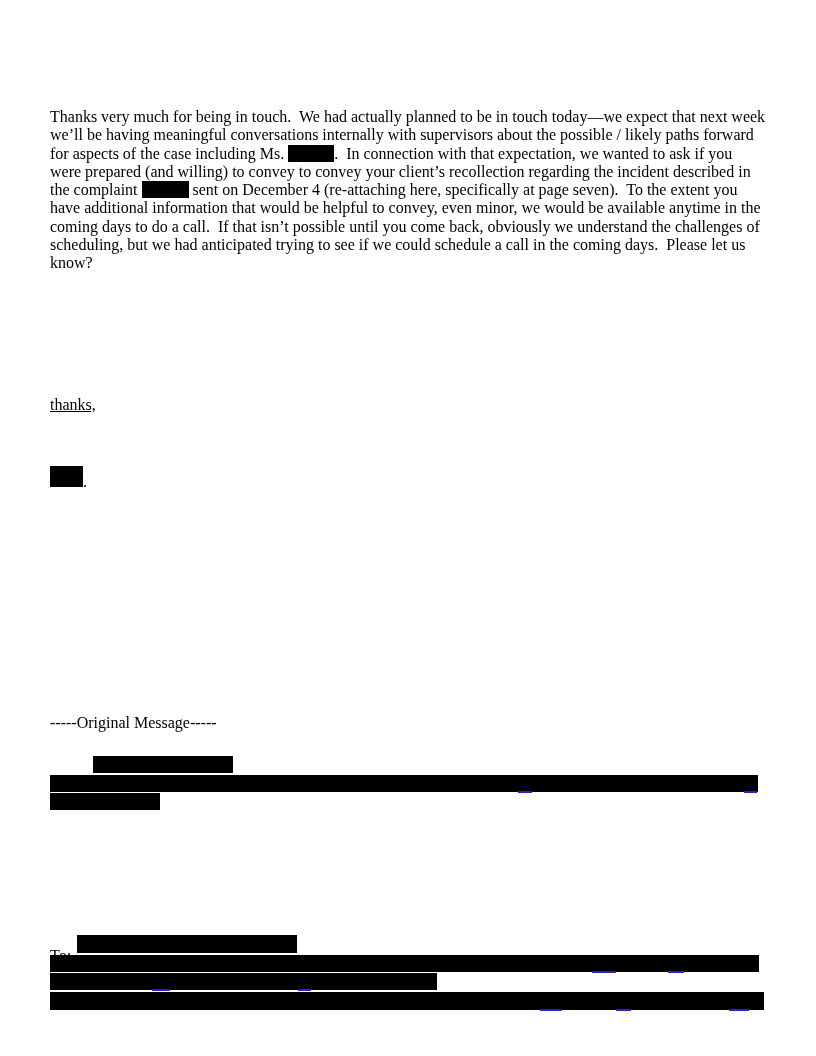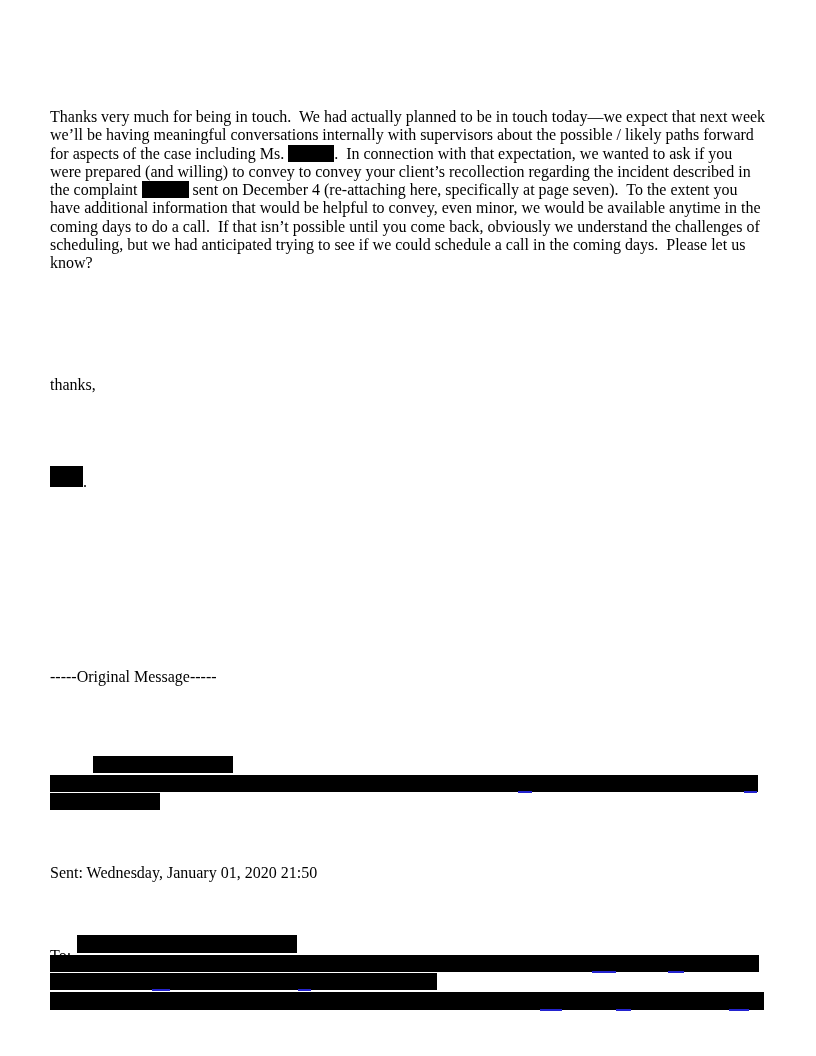--- a/index.html
+++ b/index.html
@@ -24,34 +24,35 @@
   }
   .redact {
     display: inline-block;
     background: #000000;
   }
   .inline-r1 { width: 46px; height: 17px; vertical-align: -3px; }
   .inline-r2 { width: 47px; height: 17px; vertical-align: -3px; }
   .closing {
     position: absolute;
     left: 50px;
-    top: 376px;
+    top: 396px;
     line-height: 18.3px;
+    text-decoration: underline;
   }
   .sig-row {
     position: absolute;
     left: 50px;
     top: 466px;
     line-height: 18.3px;
   }
   .sig-box { width: 33px; height: 21px; vertical-align: baseline; }
   .orig-sep {
     position: absolute;
     left: 50px;
-    top: 668px;
+    top: 714px;
     line-height: 18.3px;
   }
   .hdr {
     position: absolute;
     left: 50px;
     line-height: 18.3px;
   }
   .from-line { top: 793px; }
   .sent-line { top: 864px; }
   .to-line   { top: 935px; margin-top: 12px; }
@@ -66,21 +67,20 @@
   <p class="body-text"><span>Thanks very much for being in touch.  We had actually planned to be in touch today—we expect that next week we’ll be having meaningful conversations internally with supervisors about the possible / likely paths forward for aspects of the case including Ms. </span><span class="redact inline-r1"></span><span>.  In connection with that expectation, we wanted to ask if you were prepared (and willing) to convey to convey your client’s recollection regarding the incident described in the complaint </span><span class="redact inline-r2"></span><span> sent on December 4 (re-attaching here, specifically at page seven).  To the extent you have additional information that would be helpful to convey, even minor, we would be available anytime in the coming days to do a call.  If that isn’t possible until you come back, obviously we understand the challenges of scheduling, but we had anticipated trying to see if we could schedule a call in the coming days.  Please let us know?</span></p>
 
   <div class="closing">thanks,</div>
 
   <div class="sig-row"><span class="redact sig-box"></span><span>.</span></div>
 
   <div class="orig-sep">-----Original Message-----</div>
 
   <div class="hdr from-line"><span>From:</span></div>
 
-  <div class="hdr sent-line"><span>Sent:</span> <span>Wednesday, January 01, 2020 21:50</span></div>
 
   <div class="hdr to-line"><span>To:</span></div>
 
   <div id="redaction-layer">
       <div class="redaction-bar" style="left: 93px; top: 756px; width: 140px; height: 17px; background: rgb(0, 0, 0);"></div>
       <div class="redaction-bar" style="left: 50px; top: 775px; width: 708px; height: 17px; background: rgb(0, 0, 0);"></div>
       <div class="redaction-bar" style="left: 50px; top: 793px; width: 110px; height: 17px; background: rgb(0, 0, 0);"></div>
       <div class="redaction-bar" style="left: 77px; top: 935px; width: 220px; height: 18px; background: rgb(0, 0, 0);"></div>
       <div class="redaction-bar" style="left: 50px; top: 955px; width: 709px; height: 17px; background: rgb(0, 0, 0);"></div>
       <div class="redaction-bar" style="left: 50px; top: 973px; width: 387px; height: 17px; background: rgb(0, 0, 0);"></div>

